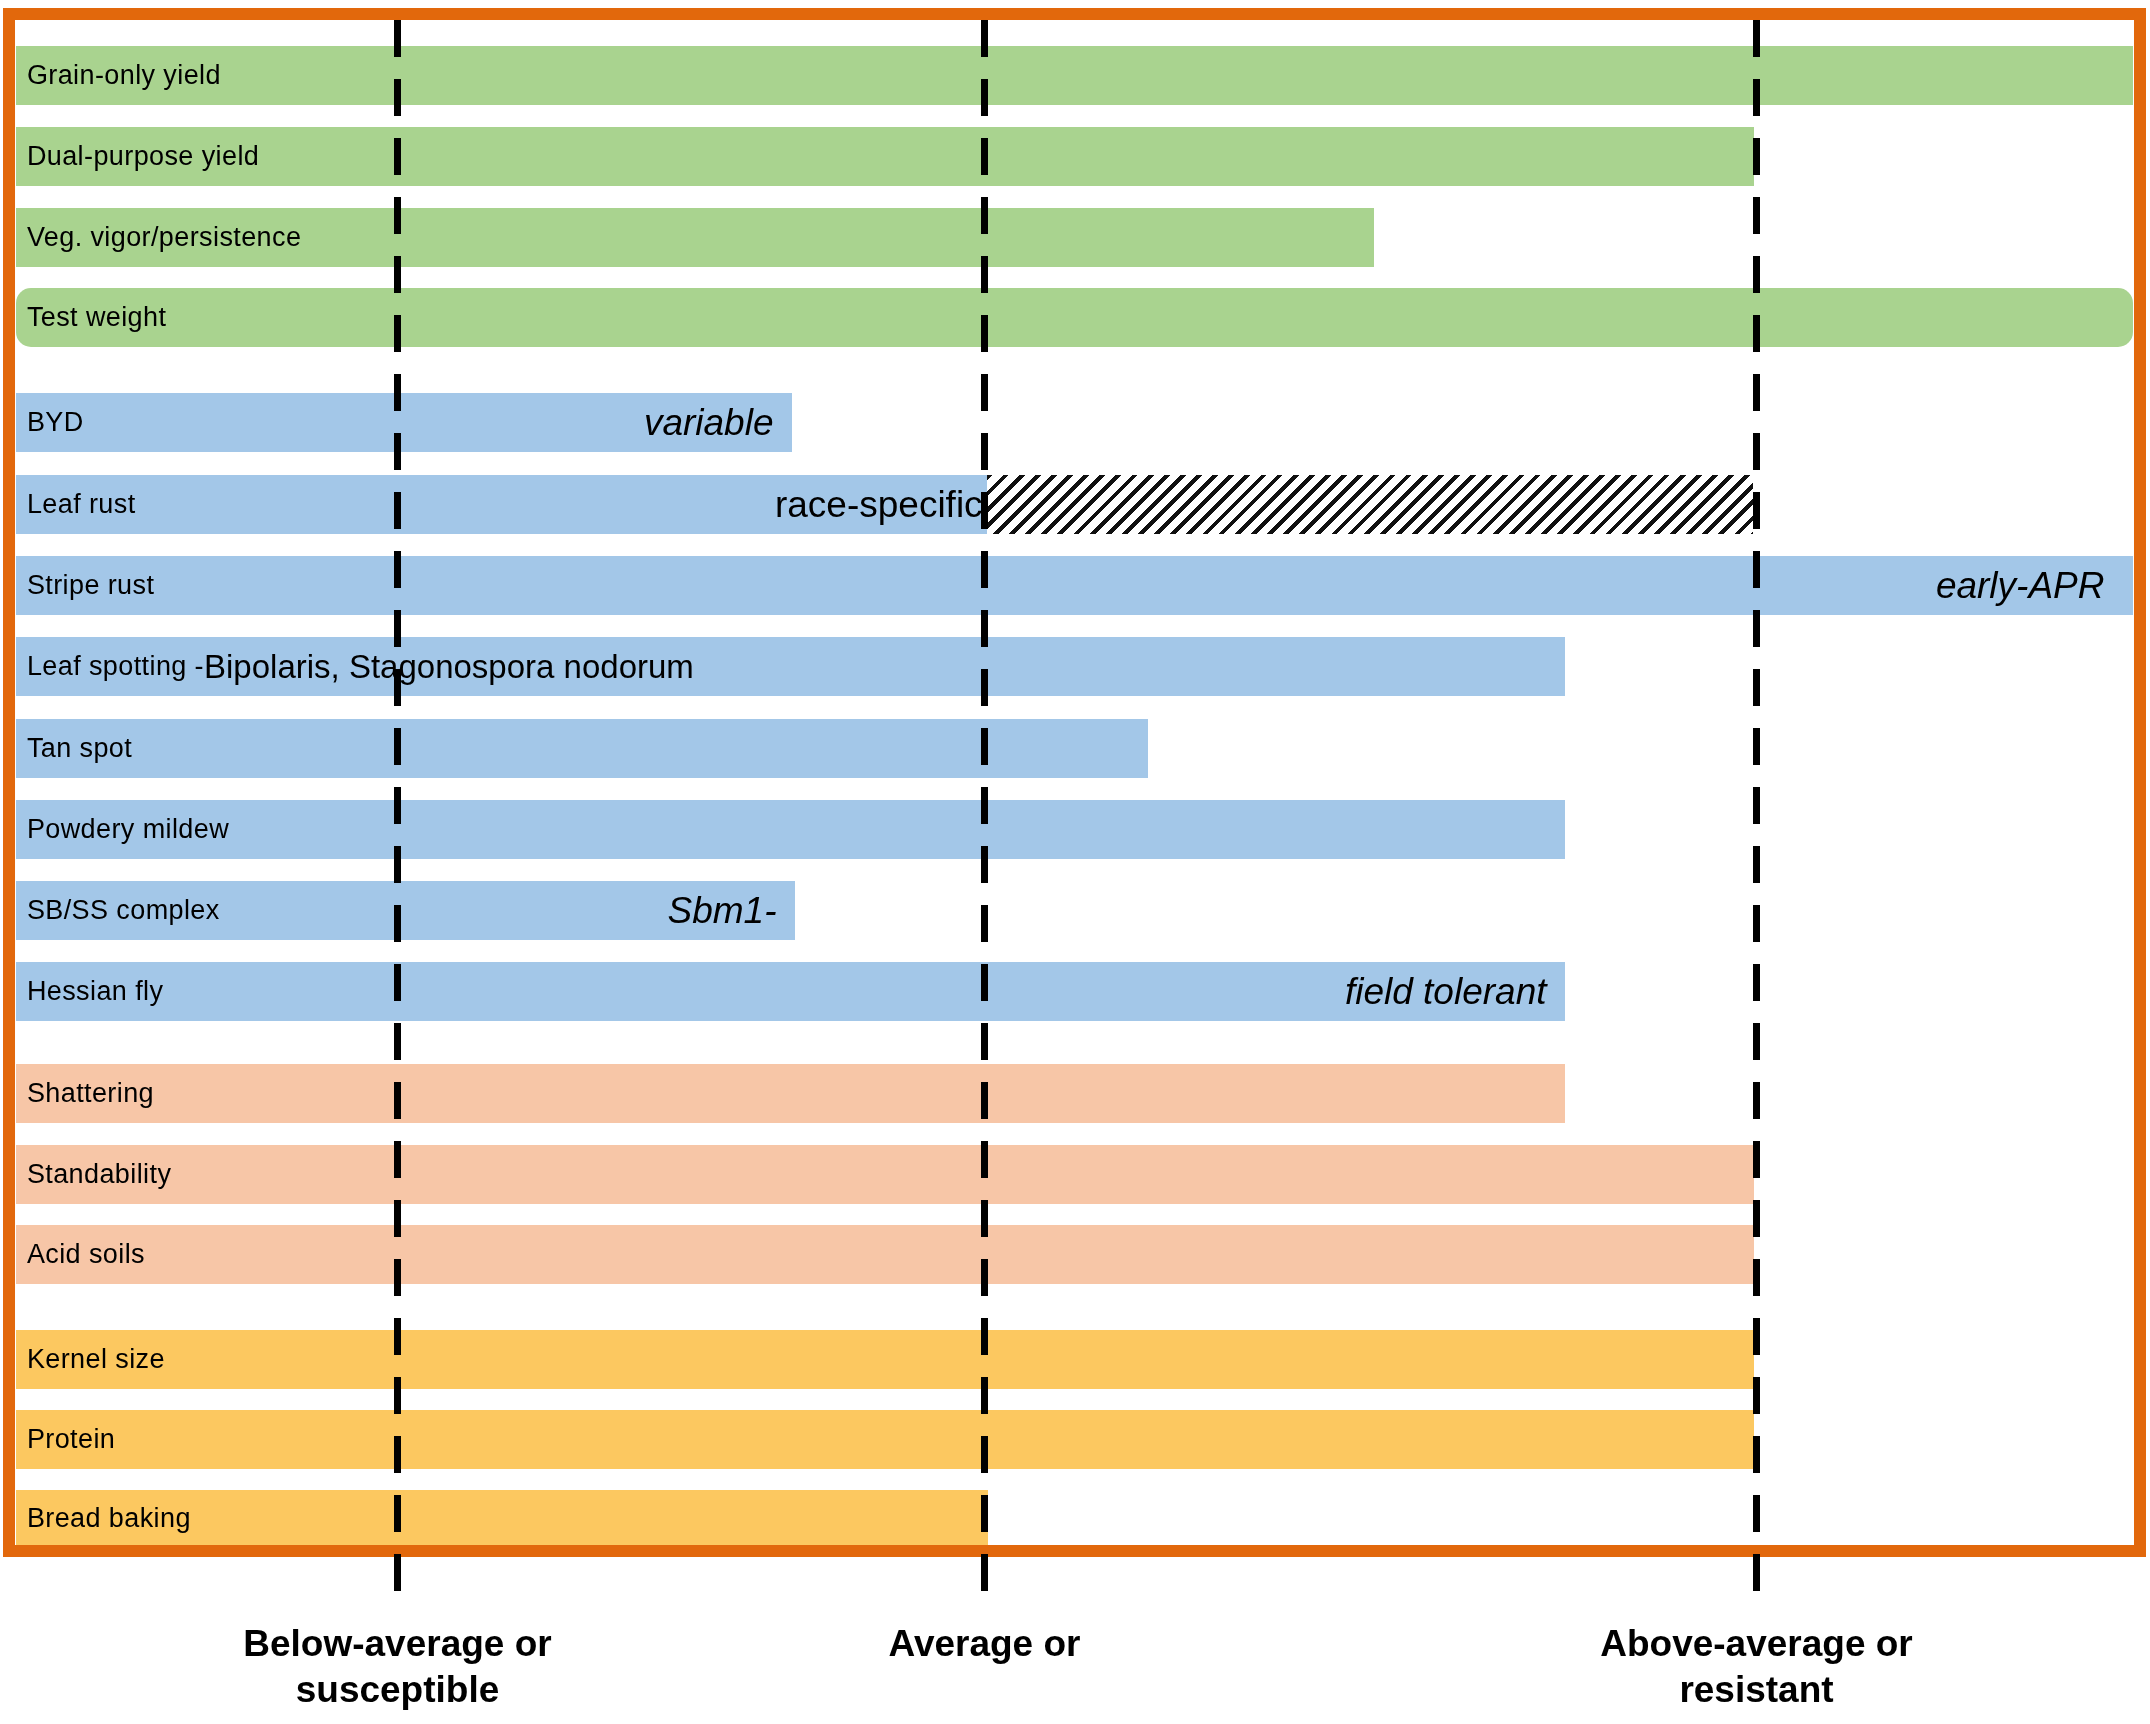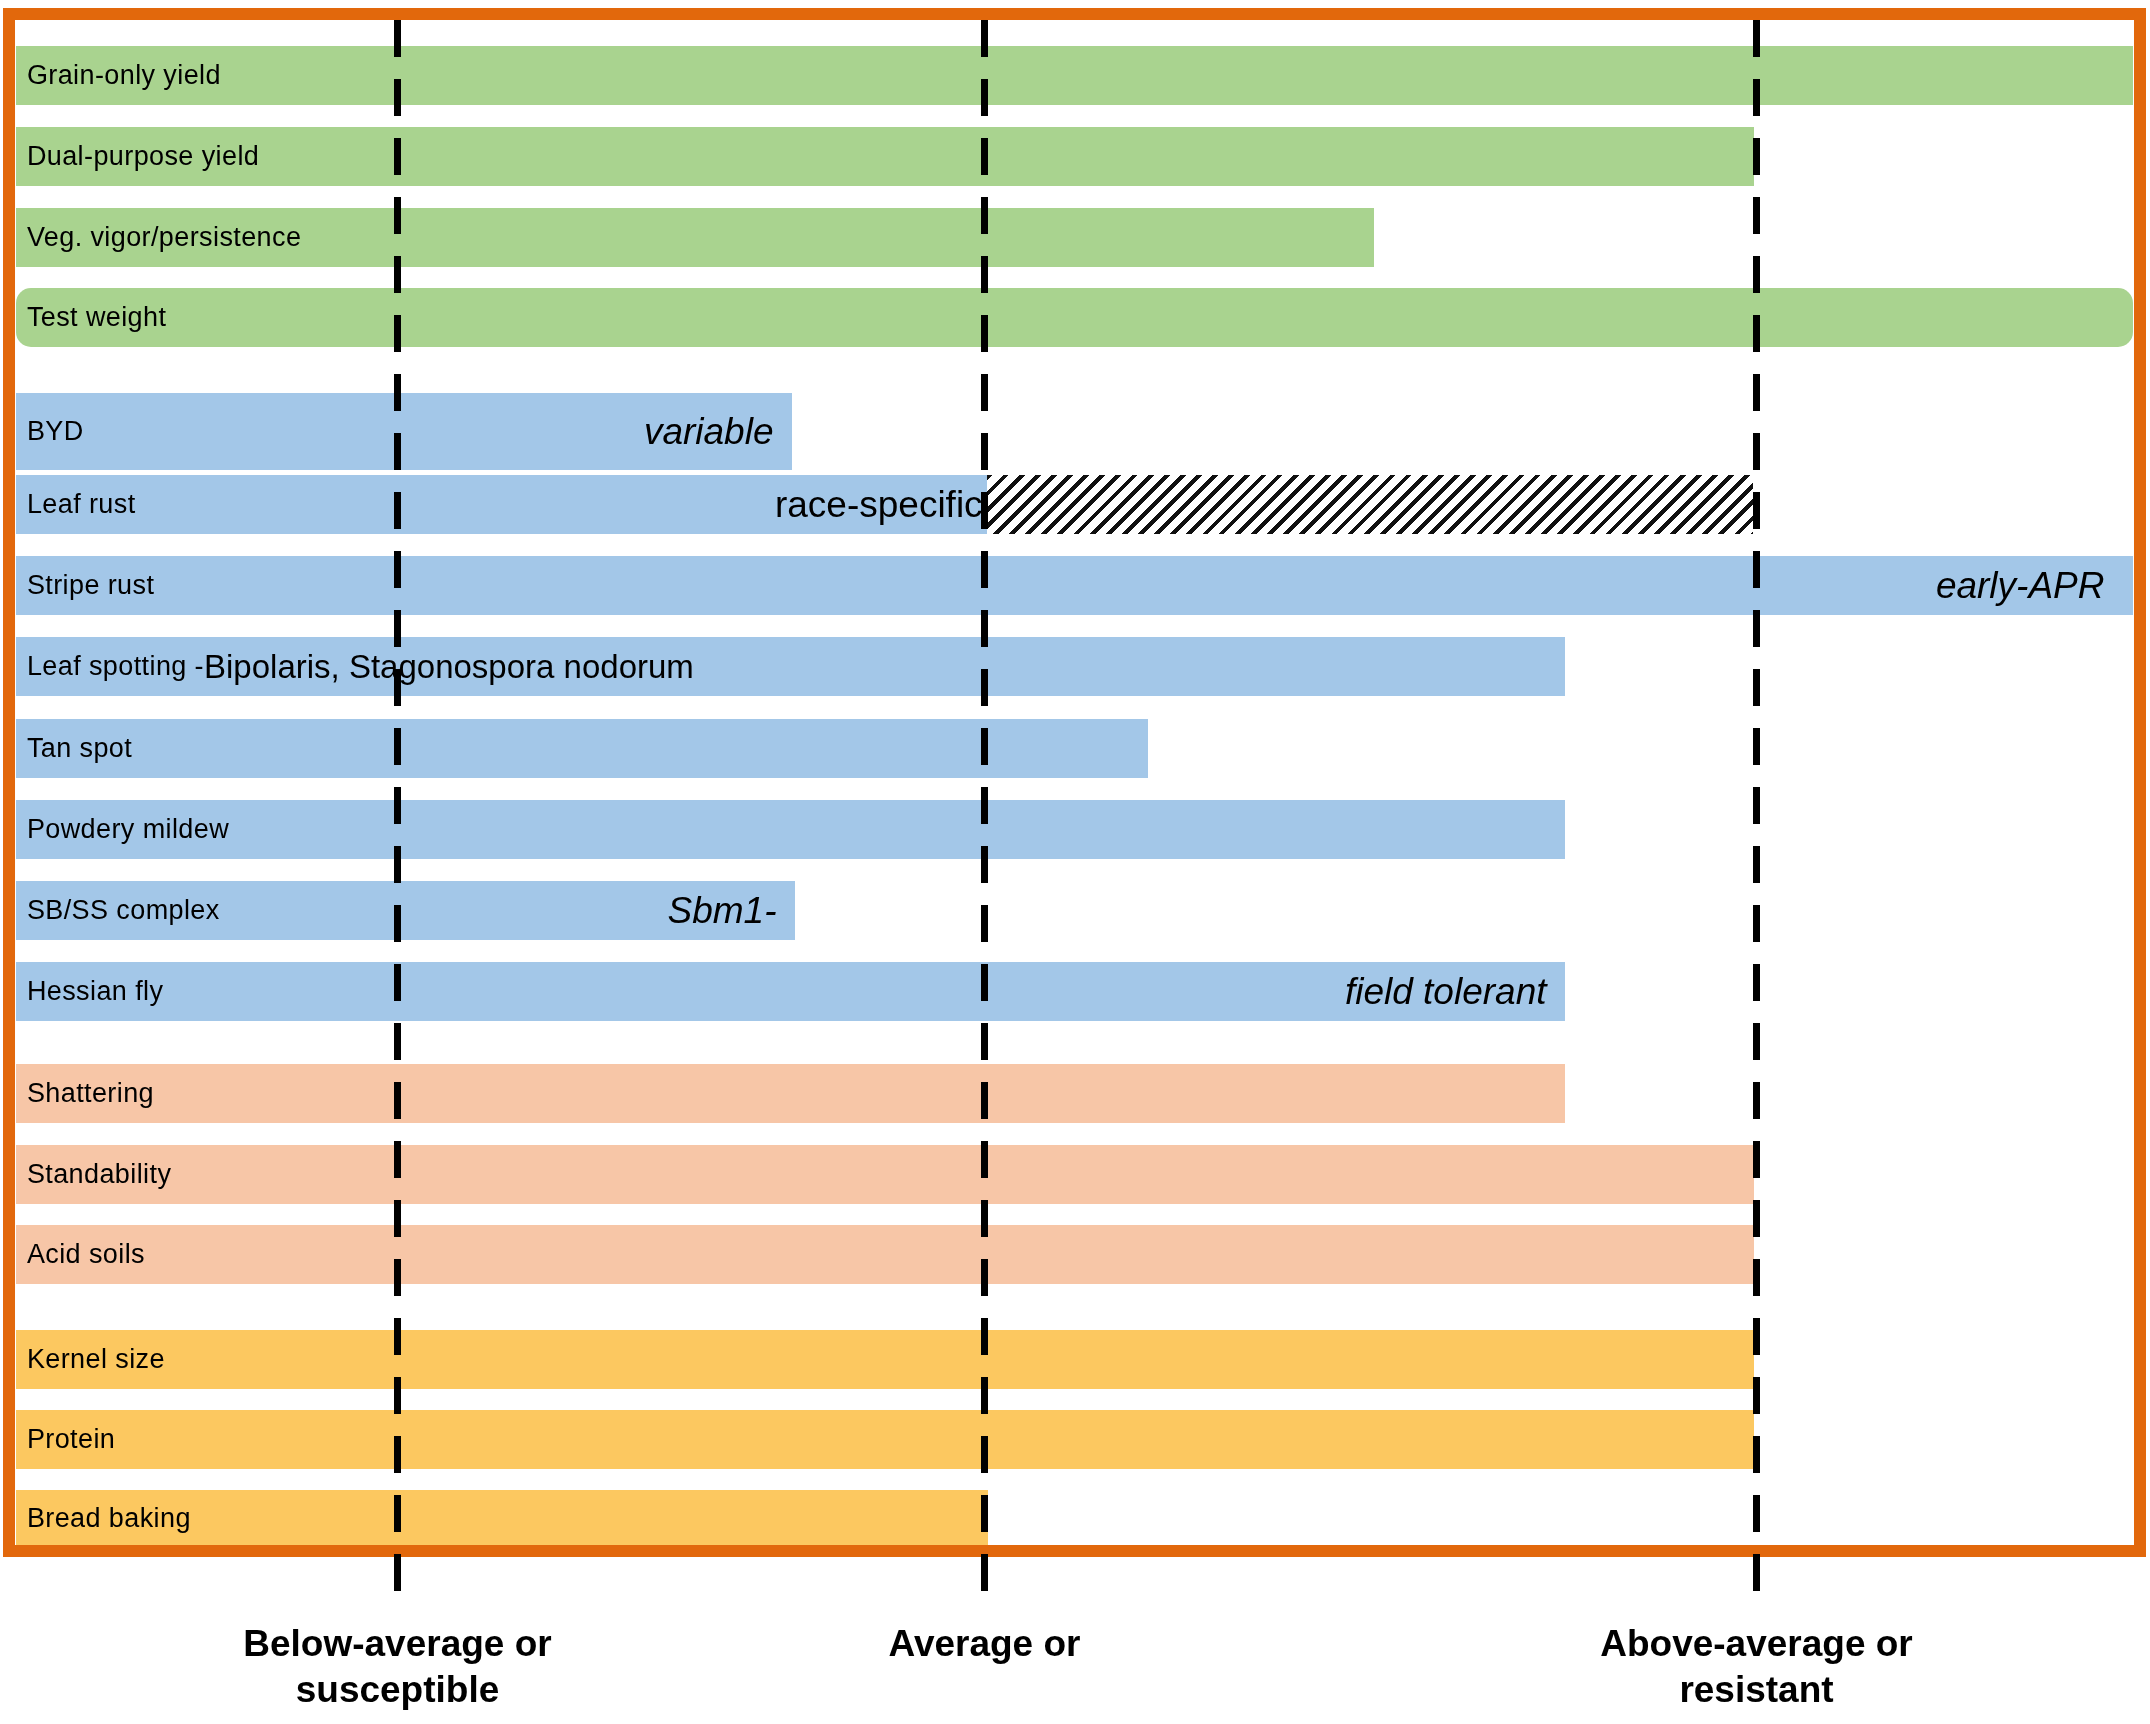--- a/index.html
+++ b/index.html
@@ -90,21 +90,21 @@
 
     </div>
       <div class="bar" style="top: 208px; height: 59px; width: 1358px; background: rgb(169, 211, 143);">
       <span class="rowlabel">Veg. vigor/persistence</span>
 
     </div>
       <div class="bar" style="top: 288px; height: 59px; width: 2117px; background: rgb(169, 211, 143); border-radius: 15px;">
       <span class="rowlabel">Test weight</span>
 
     </div>
-      <div class="bar" style="top: 393px; height: 77px; width: 776px; background: rgb(163, 199, 232);">
+      <div class="bar" style="top: 393px; height: 59px; width: 776px; background: rgb(163, 199, 232);">
       <span class="rowlabel">BYD</span>
 
       <span class="note italic" style="right: 18px;">variable</span>
     </div>
       <div class="bar" style="top: 475px; height: 59px; width: 972px; background: rgb(163, 199, 232);">
       <span class="rowlabel">Leaf rust</span>
 
       <span class="note" style="right: 4.9px;">race-specific</span>
     </div>
       <div class="hatch" style="left: 987px; top: 475px; width: 766px; height: 59px;"></div>

